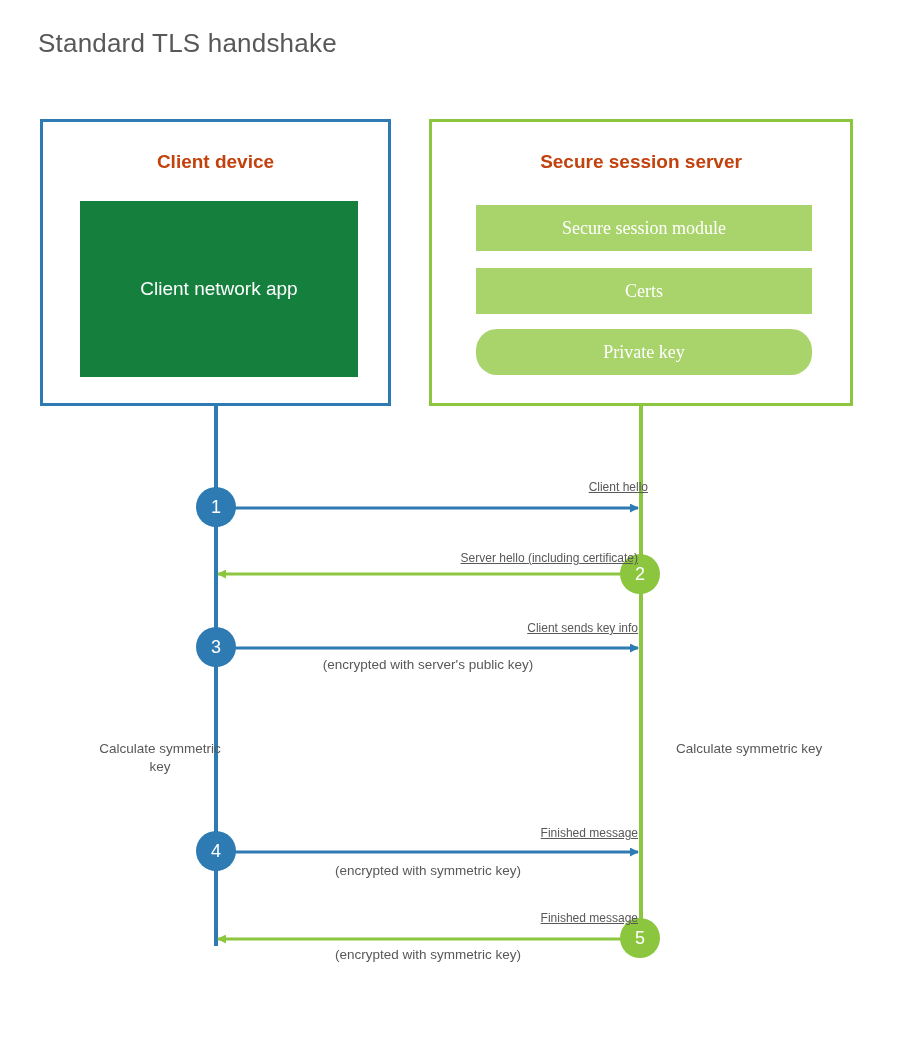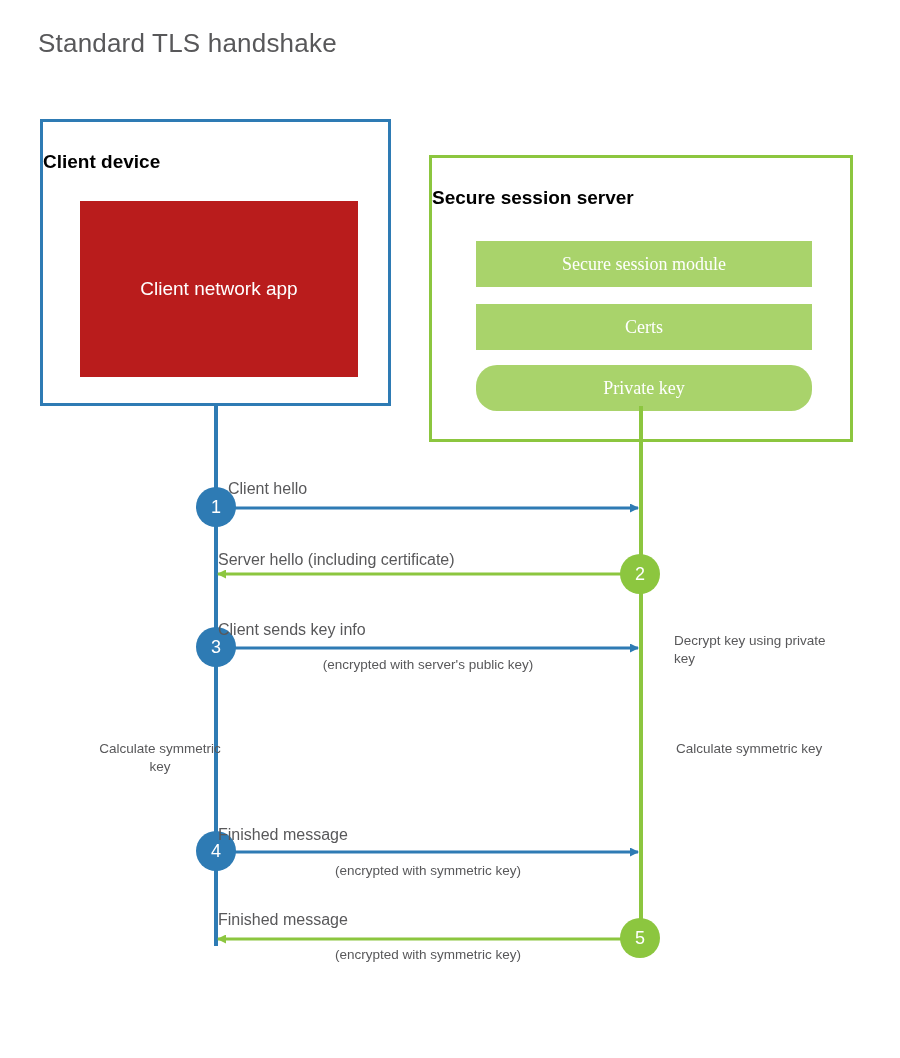--- a/index.html
+++ b/index.html
@@ -44,39 +44,38 @@
     width: 351px;
     height: 287px;
     border: 3px solid #2e7bb4;
   }
   .panel-server {
     left: 429px;
     top: 119px;
     width: 424px;
     height: 287px;
     border: 3px solid #8cc63f;
-    margin-top: 36px;
   }
   .panel-title {
     position: absolute;
     left: 0;
     right: 0;
     top: 29px;
-    text-align: left;
+    text-align: center;
     font-size: 19px;
     font-weight: bold;
-    color: #000000;
+    color: #c2410c;
   }
   .client-box {
     position: absolute;
     left: 37px;
     top: 79px;
     width: 278px;
     height: 176px;
-    background: #b91c1c;
+    background: #15803d;
     color: #ffffff;
     font-size: 19px;
     display: flex;
     align-items: center;
     justify-content: center;
     text-align: center;
     line-height: 1.45;
   }
   .server-bar {
     position: absolute;
@@ -135,24 +134,25 @@
     display: flex;
     align-items: center;
     justify-content: center;
   }
   .step-blue { background: #2e7bb4; }
   .step-green { background: #8cc63f; }
 
   
   .msg-label {
     position: absolute;
-    text-align: left;
-    font-size: 16px;
+    text-align: right;
+    font-size: 12px;
     color: #58585a;
     white-space: nowrap;
+    text-decoration: underline;
   }
   .msg-sub {
     position: absolute;
     text-align: center;
     font-size: 13.5px;
     color: #58585a;
     white-space: nowrap;
   }
   .side-note {
     position: absolute;
@@ -216,17 +216,16 @@
 
   <div class="msg-label" style="left:218px; top:621px; width:420px;">Client sends key info</div>
   <div class="msg-sub" style="left:218px; top:657px; width:420px;">(encrypted with server's public key)</div>
 
   <div class="msg-label" style="left:218px; top:826px; width:420px;">Finished message</div>
   <div class="msg-sub" style="left:218px; top:863px; width:420px;">(encrypted with symmetric key)</div>
 
   <div class="msg-label" style="left:218px; top:911px; width:420px;">Finished message</div>
   <div class="msg-sub" style="left:218px; top:947px; width:420px;">(encrypted with symmetric key)</div>
 
-  <div class="side-note" style="left:674px; top:632px; width:160px;">Decrypt key using private key</div>
   <div class="side-note" style="left:90px; top:740px; width:140px; text-align:center;">Calculate symmetric key</div>
   <div class="side-note" style="left:676px; top:740px; width:150px;">Calculate symmetric key</div>
 
 </div>
 
 </body></html>

